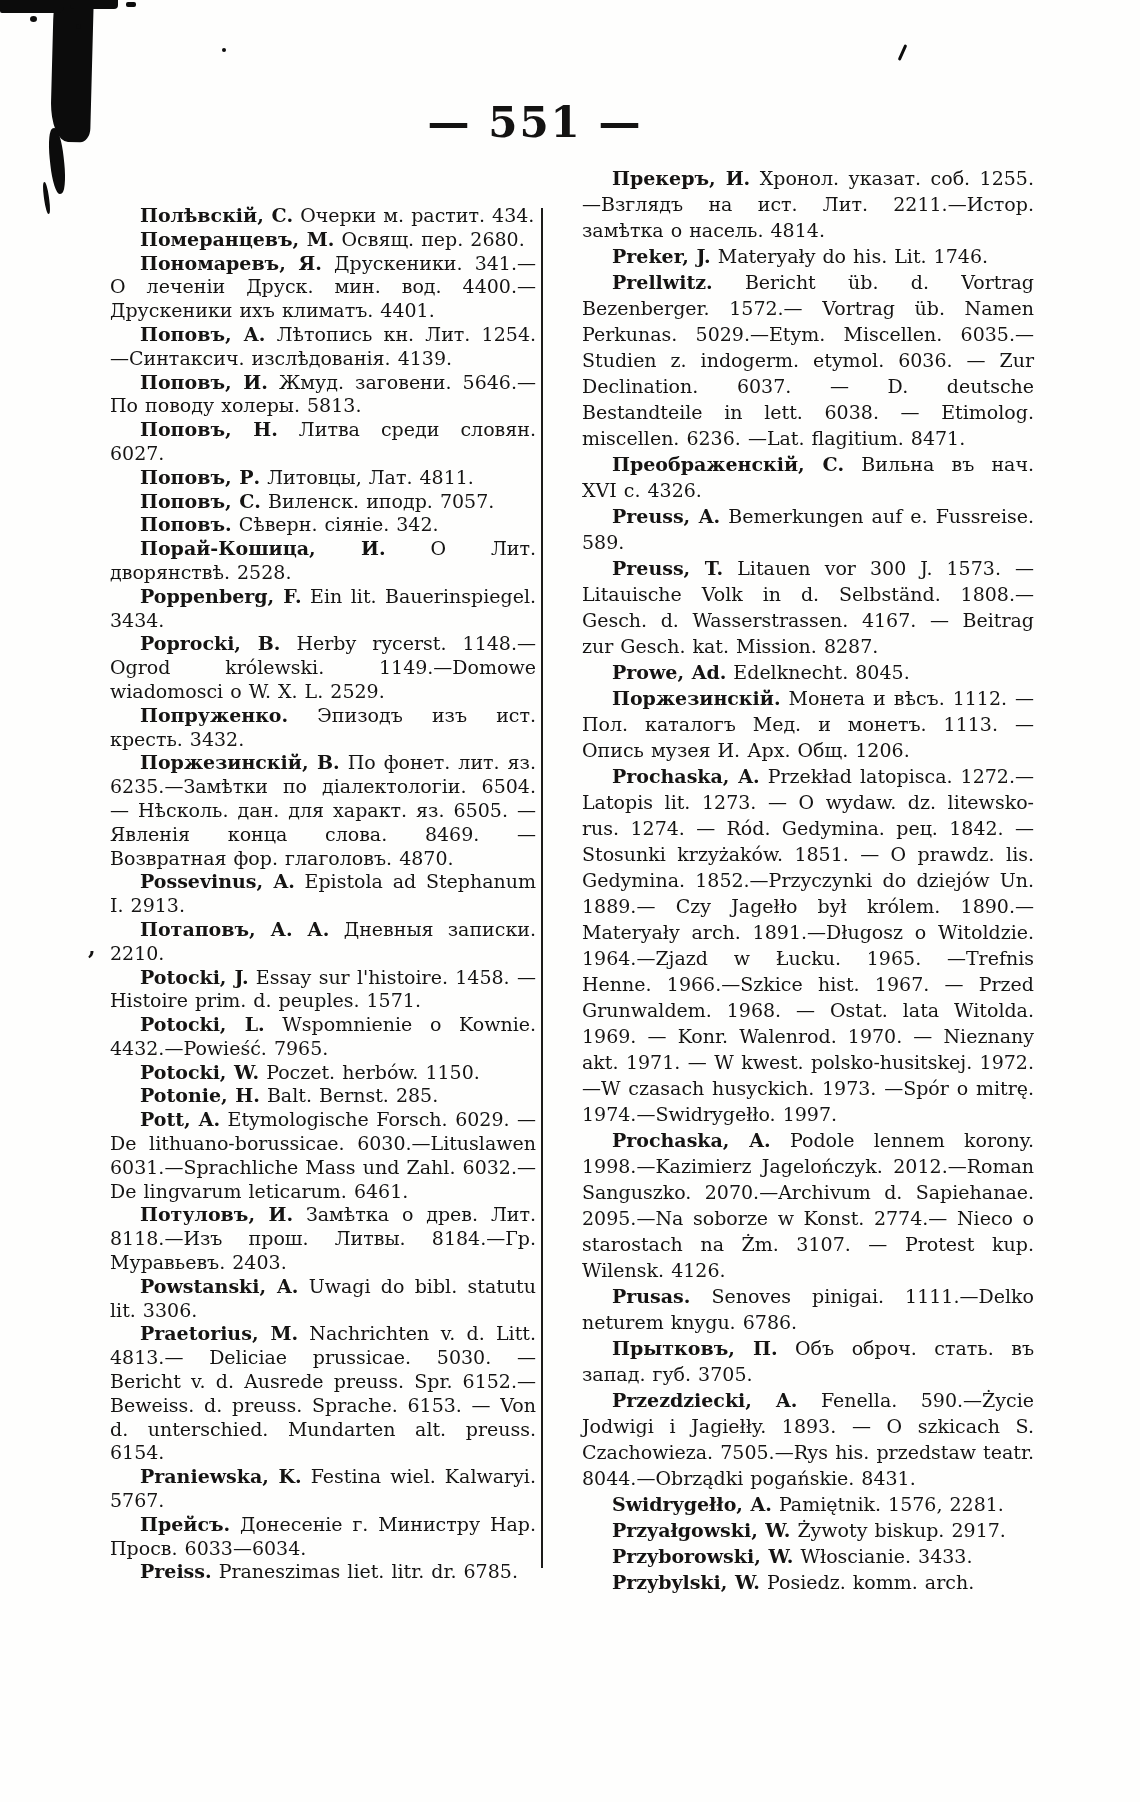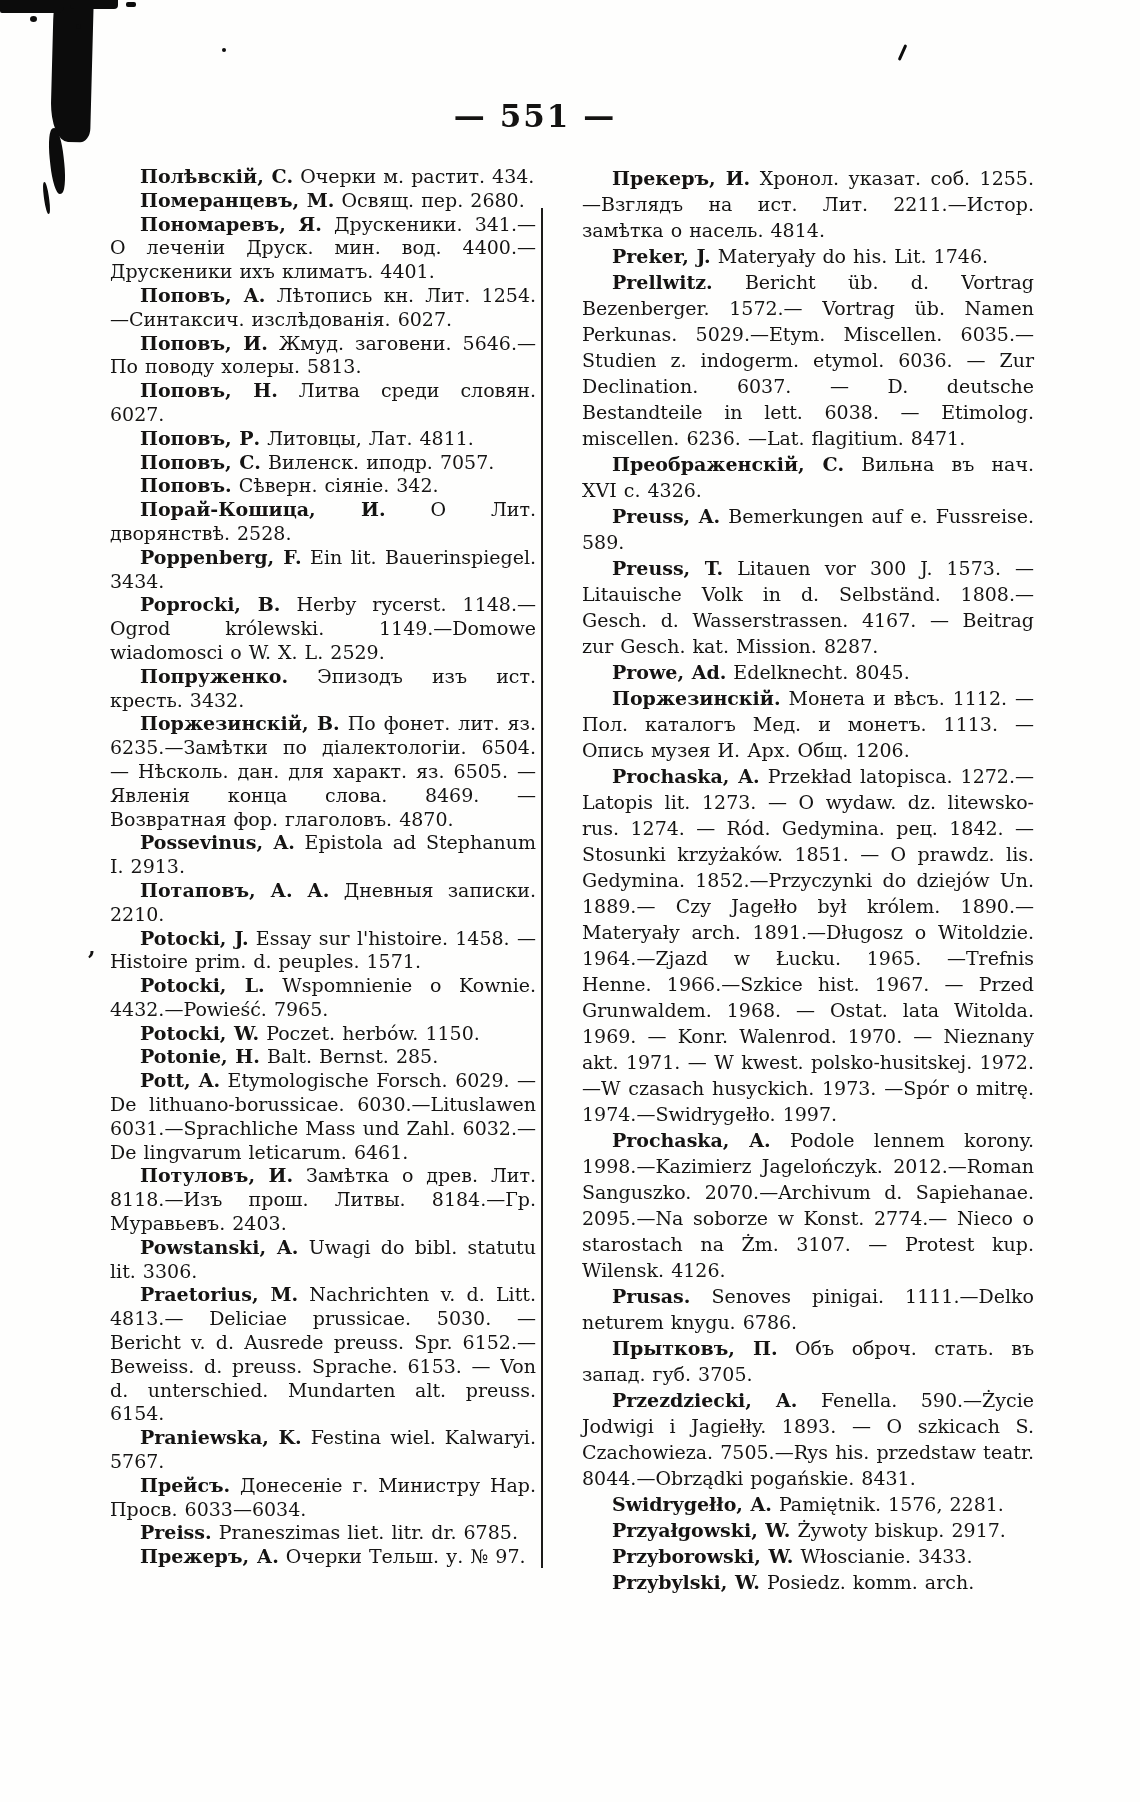--- a/index.html
+++ b/index.html
@@ -17,35 +17,35 @@
     color: #151413;
   }
 
   
   .page-number {
     position: absolute;
     left: 0;
     top: 98px;
     width: 1070px;
     text-align: center;
-    font-size: 31px;
+    font-size: 42px;
     font-weight: bold;
     letter-spacing: 2px;
     color: #141312;
   }
 
   
   .column {
     position: absolute;
     top: 165px;
     text-align: justify;
     font-size: 19px;
     line-height: 23.8px;
   }
-  .column-left  { left: 110px; width: 426px; }
+  .column-left  { left: 110px; width: 426px; margin-top: 39px; }
   .column-right { left: 582px; width: 452px; line-height: 26px; }
 
   .entry {
     margin: 0;
     padding: 0;
     text-indent: 30px;
     word-spacing: 1px;
   }
   .entry b { font-weight: bold; }
 
@@ -115,21 +115,21 @@
 
   <div class="divider"></div>
 
   <div class="column column-left" id="left-column">
     <p class="entry"><b>Полѣвскій, С.</b> <span>Очерки м. растит. 434.</span></p>
 
     <p class="entry"><b>Померанцевъ, М.</b> <span>Освящ. пер. 2680.</span></p>
 
     <p class="entry"><b>Пономаревъ, Я.</b> <span>Друскеники. 341.— О леченіи Друск. мин. вод. 4400.—Друскеники ихъ климатъ. 4401.</span></p>
 
-    <p class="entry"><b>Поповъ, А.</b> <span>Лѣтопись кн. Лит. 1254. —Синтаксич. изслѣдованія. 6027.</span></p>
+    <p class="entry"><b>Поповъ, А.</b> <span>Лѣтопись кн. Лит. 1254. —Синтаксич. изслѣдованія. 4139.</span></p>
 
     <p class="entry"><b>Поповъ, И.</b> <span>Жмуд. заговени. 5646.— По поводу холеры. 5813.</span></p>
 
     <p class="entry"><b>Поповъ, Н.</b> <span>Литва среди словян. 6027.</span></p>
 
     <p class="entry"><b>Поповъ, Р.</b> <span>Литовцы, Лат. 4811.</span></p>
 
     <p class="entry"><b>Поповъ, С.</b> <span>Виленск. иподр. 7057.</span></p>
 
     <p class="entry"><b>Поповъ.</b> <span>Сѣверн. сіяніе. 342.</span></p>
@@ -164,21 +164,20 @@
     <p class="entry"><b>Powstanski, A.</b> <span>Uwagi do bibl. statutu lit. 3306.</span></p>
 
     <p class="entry"><b>Praetorius, M.</b> <span>Nachrichten v. d. Litt. 4813.— Deliciae prussicae. 5030. — Bericht v. d. Ausrede preuss. Spr. 6152.—Beweiss. d. preuss. Sprache. 6153. — Von d. unterschied. Mundarten alt. preuss. 6154.</span></p>
 
     <p class="entry"><b>Praniewska, K.</b> <span>Festina wiel. Kalwaryi. 5767.</span></p>
 
     <p class="entry"><b>Прейсъ.</b> <span>Донесеніе г. Министру Нар. Просв. 6033—6034.</span></p>
 
     <p class="entry"><b>Preiss.</b> <span>Praneszimas liet. litr. dr. 6785.</span></p>
 
-    <p class="entry"><b>Прежеръ, А.</b> <span>Очерки Тельш. у. № 97.</span></p>
   </div>
   <div class="column column-right" id="right-column">
     <p class="entry"><b>Прекеръ, И.</b> <span>Хронол. указат. соб. 1255.—Взглядъ на ист. Лит. 2211.—Истор. замѣтка о насель. 4814.</span></p>
 
     <p class="entry"><b>Preker, J.</b> <span>Materyały do his. Lit. 1746.</span></p>
 
     <p class="entry"><b>Prellwitz.</b> <span>Bericht üb. d. Vortrag Bezenberger. 1572.— Vortrag üb. Namen Perkunas. 5029.—Etym. Miscellen. 6035.—Studien z. indogerm. etymol. 6036. — Zur Declination. 6037. — D. deutsche Bestandteile in lett. 6038. — Etimolog. miscellen. 6236. —Lat. flagitium. 8471.</span></p>
 
     <p class="entry"><b>Преображенскій, С.</b> <span>Вильна въ нач. XVI с. 4326.</span></p>
 

